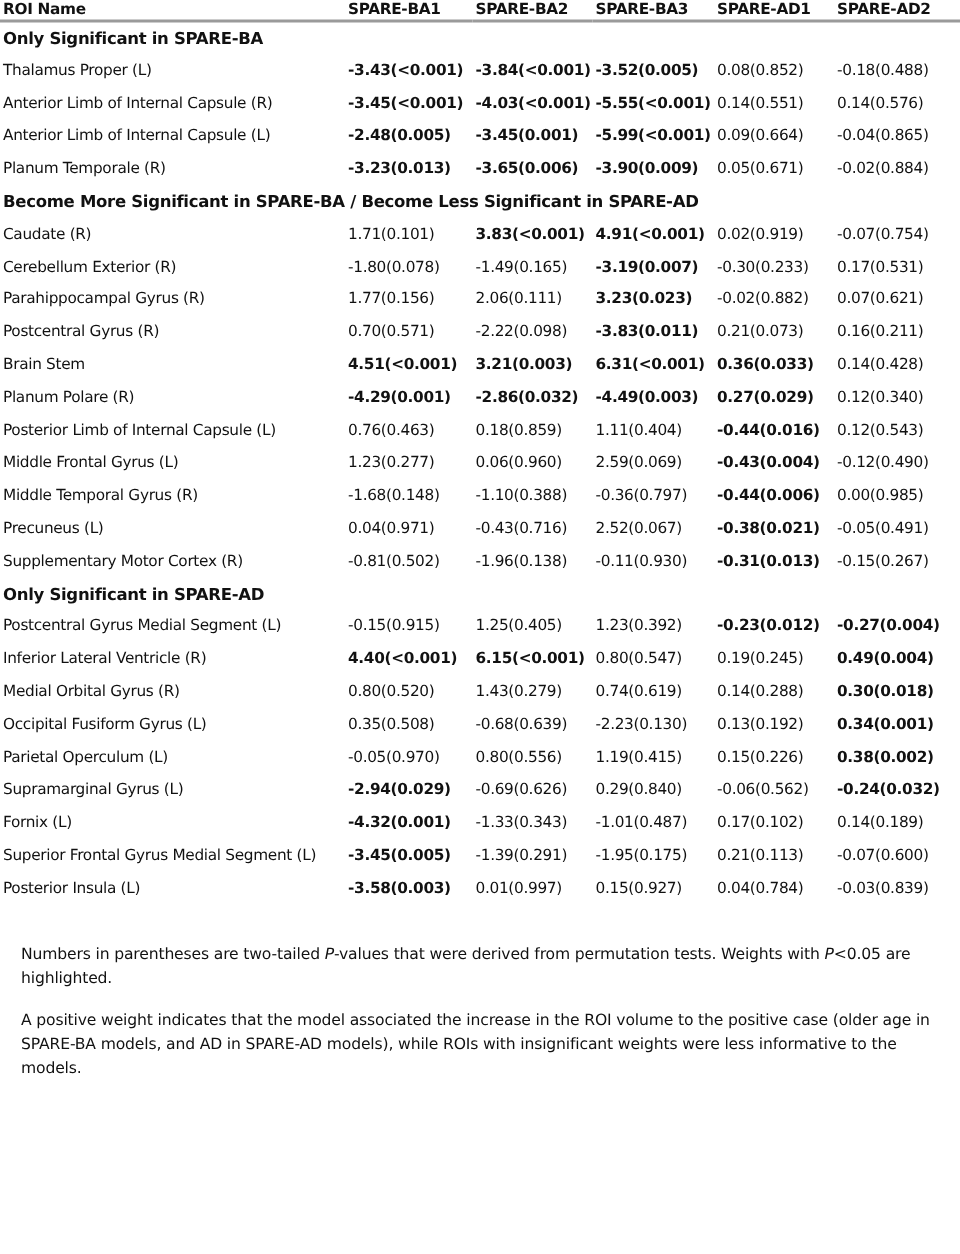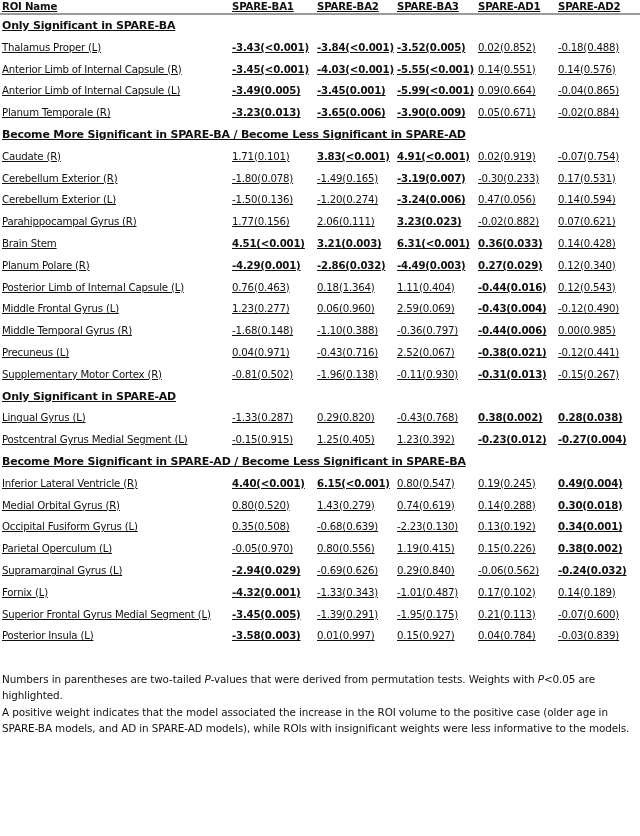--- a/index.html
+++ b/index.html
@@ -8,21 +8,20 @@
     font-family: "DejaVu Sans", sans-serif;
     color: #111;
   }
   .wrap { position: relative; width: 640px; }
   table.roi {
     border-collapse: collapse;
     width: 640px;
     table-layout: fixed;
     font-size: 10.2px;
     letter-spacing: -0.2px;
-    text-decoration: underline;
   }
   table.roi col.c0 { width: 230px; }
   table.roi col.c1 { width: 85px; }
   table.roi col.c2 { width: 80px; }
   table.roi col.c3 { width: 81px; }
   table.roi col.c4 { width: 80px; }
   table.roi col.c5 { width: 84px; }
   table.roi th {
     font-weight: bold;
     text-align: left;
@@ -45,21 +44,21 @@
     font-size: 11px;
   }
   table.roi td.sig { font-weight: bold; }
   .notes {
     margin-top: 24px;
     padding: 0 2px;
     font-size: 10.4px;
     line-height: 16.2px;
     letter-spacing: -0.1px;
   }
-  .notes p { margin: 0; }
+  .notes p { margin: 12px; }
   .notes i { font-style: italic; }
 </style>
 </head>
 <body>
 
 <div class="wrap">
   <table class="roi">
     <colgroup>
       <col class="c0">
         <col class="c1">
@@ -80,34 +79,34 @@
     </thead>
     <tbody id="table-body">
         <tr class="section">
           <td colspan="6">Only Significant in SPARE-BA</td>
         </tr>
         <tr>
           <td>Thalamus Proper (L)</td>
           <td class="sig">-3.43(&lt;0.001)</td>
           <td class="sig">-3.84(&lt;0.001)</td>
           <td class="sig">-3.52(0.005)</td>
-          <td>0.02(0.852)</td>
+          <td>0.08(0.852)</td>
           <td>-0.18(0.488)</td>
         </tr>
         <tr>
           <td>Anterior Limb of Internal Capsule (R)</td>
           <td class="sig">-3.45(&lt;0.001)</td>
           <td class="sig">-4.03(&lt;0.001)</td>
           <td class="sig">-5.55(&lt;0.001)</td>
           <td>0.14(0.551)</td>
           <td>0.14(0.576)</td>
         </tr>
         <tr>
           <td>Anterior Limb of Internal Capsule (L)</td>
-          <td class="sig">-3.49(0.005)</td>
+          <td class="sig">-2.48(0.005)</td>
           <td class="sig">-3.45(0.001)</td>
           <td class="sig">-5.99(&lt;0.001)</td>
           <td>0.09(0.664)</td>
           <td>-0.04(0.865)</td>
         </tr>
         <tr>
           <td>Planum Temporale (R)</td>
           <td class="sig">-3.23(0.013)</td>
           <td class="sig">-3.65(0.006)</td>
           <td class="sig">-3.90(0.009)</td>
@@ -127,55 +126,55 @@
         </tr>
         <tr>
           <td>Cerebellum Exterior (R)</td>
           <td>-1.80(0.078)</td>
           <td>-1.49(0.165)</td>
           <td class="sig">-3.19(0.007)</td>
           <td>-0.30(0.233)</td>
           <td>0.17(0.531)</td>
         </tr>
         <tr>
-          <td>Cerebellum Exterior (L)</td>
-          <td>-1.50(0.136)</td>
-          <td>-1.20(0.274)</td>
-          <td class="sig">-3.24(0.006)</td>
-          <td>0.47(0.056)</td>
-          <td>0.14(0.594)</td>
-        </tr>
-        <tr>
           <td>Parahippocampal Gyrus (R)</td>
           <td>1.77(0.156)</td>
           <td>2.06(0.111)</td>
           <td class="sig">3.23(0.023)</td>
           <td>-0.02(0.882)</td>
           <td>0.07(0.621)</td>
         </tr>
         <tr>
+          <td>Postcentral Gyrus (R)</td>
+          <td>0.70(0.571)</td>
+          <td>-2.22(0.098)</td>
+          <td class="sig">-3.83(0.011)</td>
+          <td>0.21(0.073)</td>
+          <td>0.16(0.211)</td>
+        </tr>
+        <tr>
           <td>Brain Stem</td>
           <td class="sig">4.51(&lt;0.001)</td>
           <td class="sig">3.21(0.003)</td>
           <td class="sig">6.31(&lt;0.001)</td>
           <td class="sig">0.36(0.033)</td>
           <td>0.14(0.428)</td>
         </tr>
         <tr>
           <td>Planum Polare (R)</td>
           <td class="sig">-4.29(0.001)</td>
           <td class="sig">-2.86(0.032)</td>
           <td class="sig">-4.49(0.003)</td>
           <td class="sig">0.27(0.029)</td>
           <td>0.12(0.340)</td>
         </tr>
         <tr>
           <td>Posterior Limb of Internal Capsule (L)</td>
           <td>0.76(0.463)</td>
-          <td>0.18(1.364)</td>
+          <td>0.18(0.859)</td>
           <td>1.11(0.404)</td>
           <td class="sig">-0.44(0.016)</td>
           <td>0.12(0.543)</td>
         </tr>
         <tr>
           <td>Middle Frontal Gyrus (L)</td>
           <td>1.23(0.277)</td>
           <td>0.06(0.960)</td>
           <td>2.59(0.069)</td>
           <td class="sig">-0.43(0.004)</td>
@@ -188,52 +187,41 @@
           <td>-0.36(0.797)</td>
           <td class="sig">-0.44(0.006)</td>
           <td>0.00(0.985)</td>
         </tr>
         <tr>
           <td>Precuneus (L)</td>
           <td>0.04(0.971)</td>
           <td>-0.43(0.716)</td>
           <td>2.52(0.067)</td>
           <td class="sig">-0.38(0.021)</td>
-          <td>-0.12(0.441)</td>
+          <td>-0.05(0.491)</td>
         </tr>
         <tr>
           <td>Supplementary Motor Cortex (R)</td>
           <td>-0.81(0.502)</td>
           <td>-1.96(0.138)</td>
           <td>-0.11(0.930)</td>
           <td class="sig">-0.31(0.013)</td>
           <td>-0.15(0.267)</td>
         </tr>
         <tr class="section">
           <td colspan="6">Only Significant in SPARE-AD</td>
         </tr>
         <tr>
-          <td>Lingual Gyrus (L)</td>
-          <td>-1.33(0.287)</td>
-          <td>0.29(0.820)</td>
-          <td>-0.43(0.768)</td>
-          <td class="sig">0.38(0.002)</td>
-          <td class="sig">0.28(0.038)</td>
-        </tr>
-        <tr>
           <td>Postcentral Gyrus Medial Segment (L)</td>
           <td>-0.15(0.915)</td>
           <td>1.25(0.405)</td>
           <td>1.23(0.392)</td>
           <td class="sig">-0.23(0.012)</td>
           <td class="sig">-0.27(0.004)</td>
         </tr>
-        <tr class="section">
-          <td colspan="6">Become More Significant in SPARE-AD / Become Less Significant in SPARE-BA</td>
-        </tr>
         <tr>
           <td>Inferior Lateral Ventricle (R)</td>
           <td class="sig">4.40(&lt;0.001)</td>
           <td class="sig">6.15(&lt;0.001)</td>
           <td>0.80(0.547)</td>
           <td>0.19(0.245)</td>
           <td class="sig">0.49(0.004)</td>
         </tr>
         <tr>
           <td>Medial Orbital Gyrus (R)</td>

